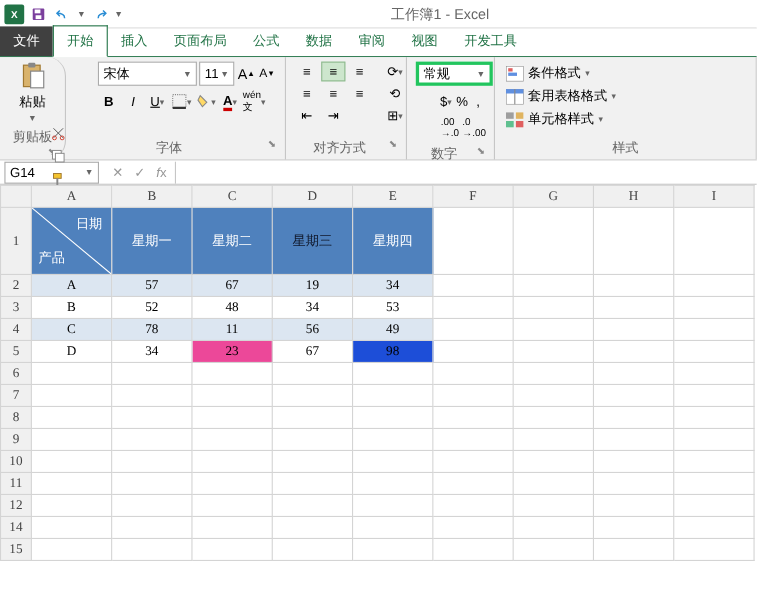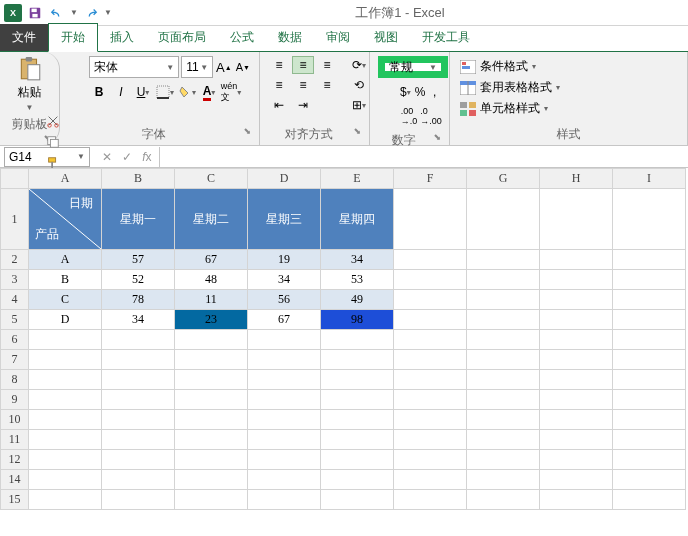--- a/index.html
+++ b/index.html
@@ -23,21 +23,21 @@
 .paste-side{position:absolute;display:flex;flex-direction:column;gap:4px;margin-left:38px;margin-top:2px;}
 .font-group{width:200px;}
 .font-row{display:flex;gap:2px;align-items:center;margin-bottom:4px;padding-left:21px;}
 .font-select{width:120px;height:22px;border:1px solid #ababab;background:#fff;padding:0 4px;display:flex;align-items:center;justify-content:space-between;}
 .size-select{width:40px;height:22px;border:1px solid #ababab;background:#fff;padding:0 4px;display:flex;align-items:center;justify-content:space-between;}
 .btn-sm{width:20px;height:20px;display:flex;align-items:center;justify-content:center;border:1px solid transparent;}
 .align-group{width:110px;}
 .align-grid{display:grid;grid-template-columns:repeat(3,22px) 6px 22px;gap:2px;}
 .align-grid .btn-sm{width:22px;height:18px;}
 .num-group{width:80px;}
-.num-select{height:22px;border:7px solid #22c55e;background:#fff;padding:0 4px;display:flex;align-items:center;justify-content:space-between;width:70px;}
+.num-select{height:22px;border:3px solid #22c55e;background:#fff;padding:0 4px;display:flex;align-items:center;justify-content:space-between;width:70px;}
 .styles-group{flex:1;}
 .style-btn{display:flex;align-items:center;gap:4px;font-size:11px;padding:2px 2px;}
 .fx-bar{height:22px;border-bottom:1px solid #c6c6c6;display:flex;align-items:center;background:#fff;}
 .name-box{width:86px;height:20px;border:1px solid #ababab;margin:0 4px;padding:0 4px;display:flex;align-items:center;justify-content:space-between;}
 .fx-controls{display:flex;align-items:center;gap:10px;padding:0 8px;color:#999;}
 .sheet{position:relative;overflow:auto;height:368px;}
 table.grid{border-collapse:collapse;table-layout:fixed;}
 table.grid th,table.grid td{border:1px solid #d4d4d4;height:20px;font-size:12px;font-family:"SimSun";}
 table.grid th{background:#f0f0f0;color:#444;font-weight:normal;text-align:center;}
 table.grid th.rowhdr{width:28px;}
@@ -281,21 +281,21 @@
             <div class="diag-cell">
               <svg viewBox="0 0 73 60" preserveAspectRatio="none">
                 <line x1="0" y1="0" x2="73" y2="60" stroke="#fff" stroke-width="1"></line>
               </svg>
               <span class="diag-top">日期</span>
               <span class="diag-bot">产品</span>
             </div>
           </td>
           <td style="background:#4f81bd;color:#fff;">星期一</td>
           <td style="background:#4f81bd;color:#fff;">星期二</td>
-          <td style="background:#4f81bd;color:#ffffff;">星期三</td>
+          <td style="background:#4f81bd;color:#0f172a;">星期三</td>
           <td style="background:#4f81bd;color:#fff;">星期四</td>
           <td style=""></td>
           <td style=""></td>
           <td style=""></td>
           <td style=""></td>
         </tr>
         <tr class="">
           <th class="rowhdr">2</th>
           <td style="background:#dce6f1;">A</td>
           <td style="background:#dce6f1;">57</td>
@@ -328,21 +328,21 @@
           <td style="background:#dce6f1;">49</td>
           <td style=""></td>
           <td style=""></td>
           <td style=""></td>
           <td style=""></td>
         </tr>
         <tr class="">
           <th class="rowhdr">5</th>
           <td style="background:#ffffff;">D</td>
           <td style="background:#ffffff;">34</td>
-          <td style="background:#0369a1;margin-left:23px;">23</td>
+          <td style="background:#ec4899;margin-left:23px;">23</td>
           <td style="background:#ffffff;">67</td>
           <td style="background:#1d4ed8;">98</td>
           <td style=""></td>
           <td style=""></td>
           <td style=""></td>
           <td style=""></td>
         </tr>
         <tr class="">
           <th class="rowhdr">6</th>
           <td style=""></td>

